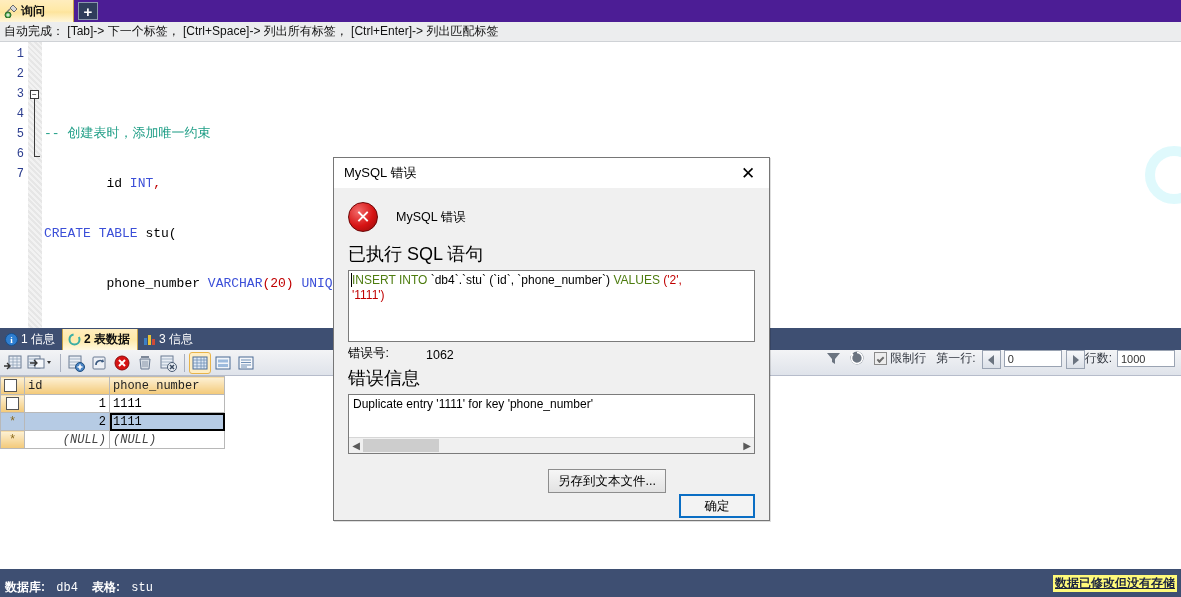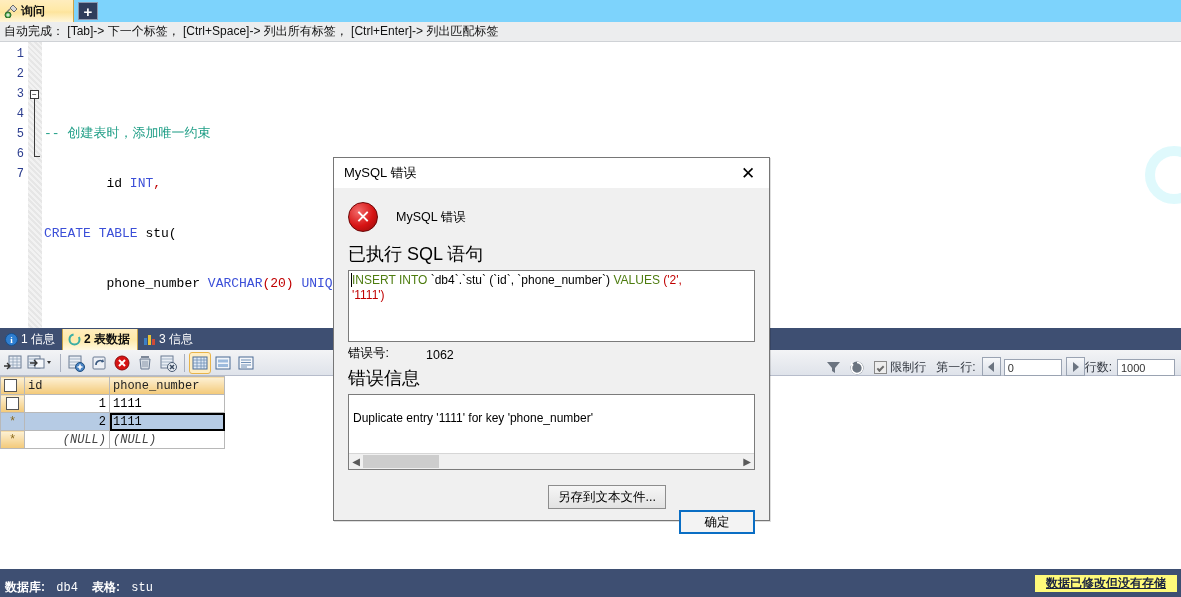--- a/index.html
+++ b/index.html
@@ -6,21 +6,21 @@
   body{
     width:1181px;height:597px;overflow:hidden;position:relative;
     background:#ffffff;
     font-family:"Liberation Sans","DejaVu Sans",sans-serif;
     font-size:12px;color:#000;
     -webkit-font-smoothing:none;
   }
   .app{position:absolute;inset:0;background:#3e4f72;}
 
   
-  .tabstrip{position:absolute;left:0;top:0;width:1181px;height:22px;background:#7dd3fc;text-align:center;}
+  .tabstrip{position:absolute;left:0;top:0;width:1181px;height:22px;background:#4c1d95;text-align:center;}
   .qtab{
     position:absolute;left:0;top:0;width:74px;height:22px;
     background:linear-gradient(to bottom,#ffedbe 0%,#ffe9a8 45%,#fde49c 55%,#fff6da 100%);
     border-right:1px solid #c9a34a;
     display:flex;align-items:center;padding-left:4px;box-sizing:border-box;
   }
   .qtab .lbl{font-weight:bold;font-size:12px;color:#101010;margin-left:3px;letter-spacing:0px;}
   .plustab{
     position:absolute;left:78px;top:2px;width:20px;height:18px;
     background:#2f3d5c;border:1px solid #8b97ae;box-sizing:border-box;
@@ -100,40 +100,40 @@
   }
   .colsel{width:24px;background:linear-gradient(to bottom,#fdf1d5,#f3c978)!important;text-align:center;}
   .rowsel{width:24px;background:linear-gradient(to bottom,#fdf1d5,#f3c978);text-align:center;color:#8a6a1e;}
   .cb{display:inline-block;width:11px;height:11px;border:1px solid #555;background:#fff;vertical-align:middle;}
   .cid{width:85px;text-align:right;}
   .cph{width:115px;text-align:left;}
   tr.selrow td{background:#b6cbe4;}
   td.cellfocus{outline:2px solid #000;outline-offset:-2px;}
   .nullv{font-style:italic;color:#444;}
 
-  .gridright{position:absolute;right:0;top:22px;height:26px;display:flex;align-items:flex-end;
+  .gridright{position:absolute;right:0;top:22px;height:26px;display:flex;align-items:flex-start;
              padding-right:6px;box-sizing:border-box;font-size:12px;color:#31363f;}
   .gridright .it{margin-left:6px;display:flex;align-items:center;white-space:nowrap;}
   .spinbtn{width:17px;height:17px;border:1px solid #9aa3b2;background:linear-gradient(to bottom,#f7f8fa,#dbe0e8);
            display:flex;align-items:center;justify-content:center;}
   .numbox{width:58px;height:17px;border:1px solid #9aa3b2;background:#fff;font-size:11px;
           display:flex;align-items:center;padding-left:3px;box-sizing:border-box;
           font-family:"Liberation Sans",sans-serif;color:#333;}
   .chk{width:11px;height:11px;border:1px solid #8a8a8a;background:#ededed;display:inline-block;
        margin-right:3px;position:relative;}
   .chk:after{content:"";position:absolute;left:2px;top:4px;width:5px;height:2px;
        border-left:2px solid #6c6c6c;border-bottom:2px solid #6c6c6c;transform:rotate(-45deg);}
 
   
   .statusbar{position:absolute;left:0;top:569px;width:1181px;height:36px;background:#3e4f72;
              display:flex;align-items:center;padding-left:5px;box-sizing:border-box;}
   .statusbar .s1{color:#fff;font-weight:bold;font-size:12px;white-space:nowrap;}
   .statusbar .s1 .mono{font-family:"Liberation Mono",monospace;font-weight:normal;}
   .statusright{position:absolute;right:4px;top:6px;background:#fffa7a;color:#1a2340;
-               font-weight:bold;font-size:12px;padding:0 11px;text-decoration:underline;}
+               font-weight:bold;font-size:12px;padding:0 2px;text-decoration:underline;}
   .watermark{position:absolute;right:22px;top:566px;color:#56678c;font-size:17px;
              letter-spacing:.3px;white-space:nowrap;pointer-events:none;
              font-family:"Liberation Sans",sans-serif;}
 
   
   .dlgshadow{position:absolute;left:334px;top:158px;width:437px;height:364px;background:rgba(0,0,0,.13);}
   .dlg{position:absolute;left:333px;top:157px;width:437px;height:364px;background:#f0f0f0;
        border:1px solid #767676;box-sizing:border-box;}
   .dlg .title{height:30px;background:#ffffff;display:flex;align-items:center;
               padding-left:10px;box-sizing:border-box;font-size:13px;color:#000;
@@ -149,22 +149,22 @@
   .errlabel{margin-left:18px;font-size:12.5px;}
   .sublabel{font-size:18px;margin:6px 0 4px 0;}
   .sqlbox{height:72px;border:1px solid #7b7b7b;background:#fff;box-sizing:border-box;
           padding:2px 3px;font-size:12px;font-family:"Liberation Sans",sans-serif;
           line-height:15px;word-break:break-all;}
   .sqlbox .kw{color:#4d7c0f;}
   .sqlbox .str{color:#c00000;}
   .sqlbox .cur{border-left:1px solid #000;margin-left:-1px;}
   .errnorow{display:flex;align-items:flex-end;margin-top:3px;font-size:12.5px;}
   .errnorow .lbl{width:78px;}
-  .msgbox{height:76px;border:1px solid #7b7b7b;background:#fff;box-sizing:border-box;
-          padding:16px 4px;font-size:12px;position:relative;}
+  .msgbox{height:60px;border:1px solid #7b7b7b;background:#fff;box-sizing:border-box;
+          padding:2px 4px;font-size:12px;position:relative;}
   .hscroll{position:absolute;left:0;right:0;bottom:0;height:15px;background:#f0f0f0;
            border-top:1px solid #d6d6d6;display:flex;align-items:center;}
   .hsarrow{width:14px;height:13px;display:flex;align-items:center;justify-content:center;
            font-size:10px;color:#5a5a5a;}
   .hsthumb{width:76px;height:13px;background:#cdcdcd;}
   .hstrack{flex:1;}
   .btnrow{display:flex;justify-content:flex-end;margin-top:15px;}
   .btn{height:24px;min-width:92px;border:1px solid #8d8d8d;background:linear-gradient(to bottom,#f6f6f6,#e2e2e2);
        display:flex;align-items:center;justify-content:center;font-size:12.5px;color:#000;
        padding:0 9px;box-sizing:border-box;}

